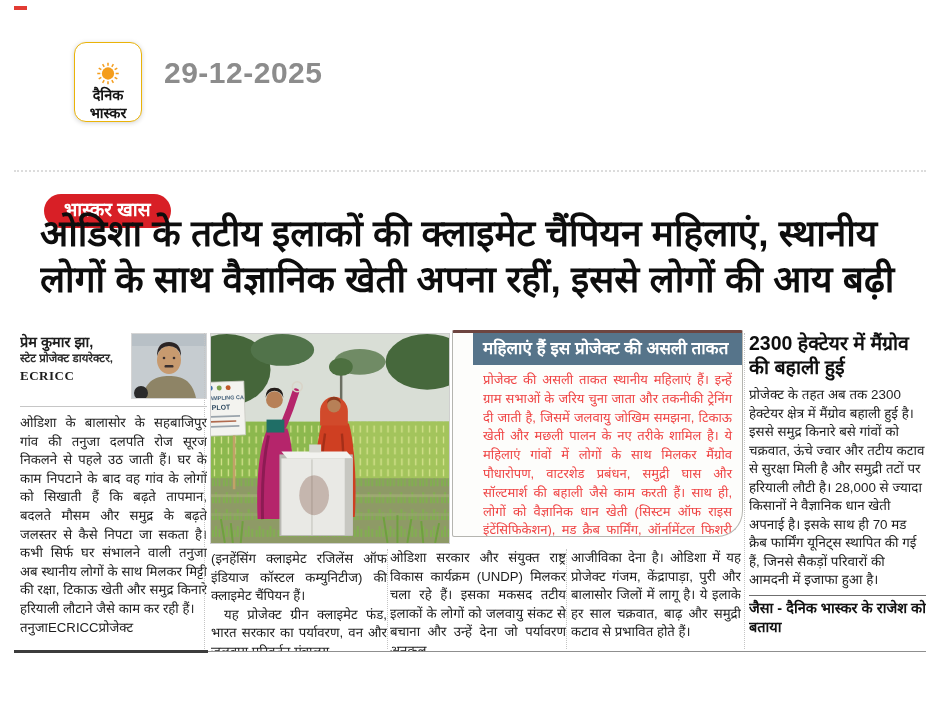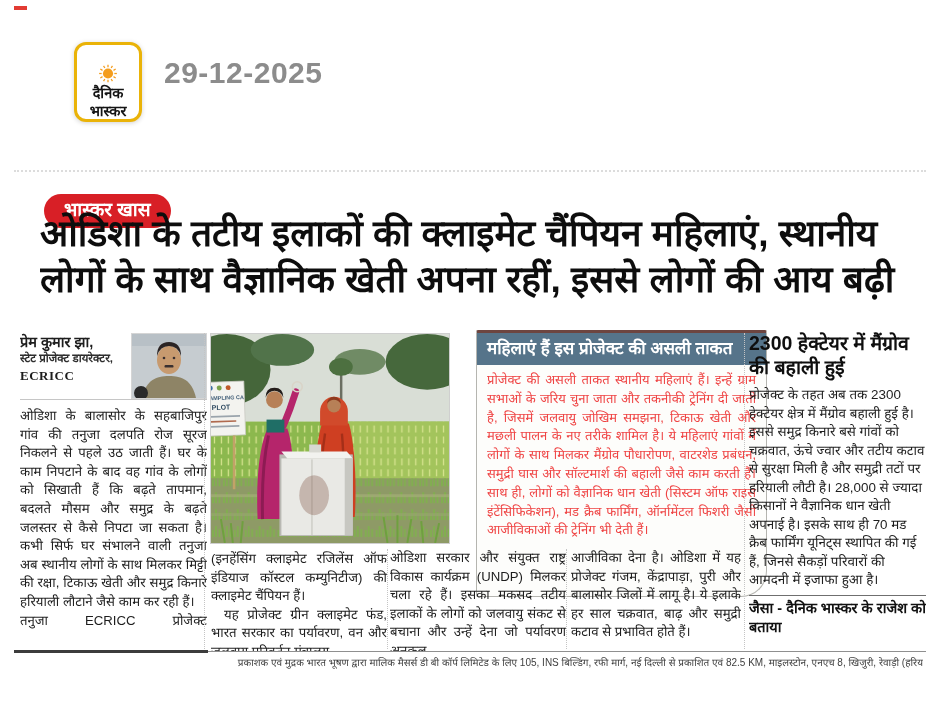--- a/index.html
+++ b/index.html
@@ -1,21 +1,21 @@
 <!DOCTYPE html>
 <html lang="hi"><head>
 <meta charset="utf-8">
 <style>
   html,body{margin:0;padding:0;background:#fff;}
   .page{position:relative;width:926px;height:714px;background:#ffffff;overflow:hidden;
         font-family:"Liberation Sans",sans-serif;color:#1d1d1d;}
 
   
   .logo-card{position:absolute;left:74px;top:42px;width:68px;height:80px;background:#fff;
-             border:3px solid #eab308;border-radius:12px;box-shadow:0 1px 5px rgba(0,0,0,.18);
+             border:1px solid #eab308;border-radius:12px;box-shadow:0 1px 5px rgba(0,0,0,.18);
              display:flex;flex-direction:column;align-items:center;justify-content:flex-start;padding-top:19px;box-sizing:border-box;}
   .logo-text{font-weight:800;font-size:14.5px;line-height:16px;color:#141414;text-align:center;margin-top:2px;}
   .masthead-row{position:absolute;left:164px;top:56px;display:flex;align-items:baseline;gap:24px;white-space:nowrap;}
   .city{font-size:35px;font-weight:800;color:#141414;}
   .date{font-size:30px;font-weight:700;color:#8c8c8c;letter-spacing:.5px;}
   .corner-mark{position:absolute;left:14px;top:6px;width:13px;height:4px;background:#e23b33;}
 
   .top-divider{position:absolute;left:14px;right:0;top:170px;border-top:2px dotted #dcdcdc;}
 
   
@@ -23,38 +23,38 @@
   .badge{background:#d81f26;color:#fff;font-size:19px;font-weight:700;padding:2px 20px 6px;border-radius:17px;}
   .kicker-text{font-size:23px;font-weight:700;color:#2a2a2a;}
   .headline{position:absolute;left:40px;top:211px;width:886px;font-weight:800;color:#0d0d0d;
             font-size:37px;line-height:46px;}
   .headline div{white-space:nowrap;overflow:hidden;}
 
   
   .para{font-size:13.2px;line-height:18.6px;text-align:justify;color:#1d1d1d;}
   .col1{position:absolute;left:20px;top:333px;width:187px;height:318px;overflow:hidden;}
   .author-block{display:flex;justify-content:space-between;align-items:flex-start;
-                border-bottom:1px solid #c6c6c6;}
+                border-bottom:1px solid #c6c6c6;padding-bottom:7px;}
   .author-name{font-size:14.5px;font-weight:800;line-height:18px;}
   .author-title{font-size:11.5px;line-height:15px;color:#2e2e2e;font-weight:600;}
   .author-org{font-size:13px;font-weight:700;font-family:"Liberation Serif",serif;letter-spacing:.5px;margin-top:2px;}
   .author-photo{width:74px;height:64px;border:1px solid #d5d5d5;flex:0 0 auto;}
   .col1 .para{margin-top:7px;}
-  .col1-tail{display:flex;justify-content:space-between;font-size:13.2px;line-height:18.6px;}
+  .col1-tail{display:flex;font-size:13.2px;line-height:18.6px;}
 
   .vsep{position:absolute;border-left:1px dotted #c4c4c4;}
 
   .photo-fig{position:absolute;left:210px;top:333px;width:240px;height:211px;border:1px solid #cfcfcf;
              box-sizing:border-box;overflow:hidden;background:#8cb84e;}
   .caption-col{position:absolute;left:211px;top:550px;width:176px;height:102px;overflow:hidden;}
   .caption-col .p2{text-indent:13px;}
 
-  .infobox{position:absolute;left:476px;top:330px;width:291px;height:267px;box-sizing:border-box;
+  .infobox{position:absolute;left:452px;top:330px;width:291px;height:207px;box-sizing:border-box;
            background:#fdfdfb;border:1px solid #b5b5b0;border-top:3px solid #6d4540;
-           border-radius:2px 2px 26px 2px;overflow:hidden;}
+           border-radius:2px 2px 26px 2px;overflow:hidden;padding-left:20px;}
   .infobox-title{background:#56748a;color:#ffffff;font-size:17px;font-weight:700;padding:3px 10px 6px;white-space:nowrap;overflow:hidden;}
   .infobox-body{padding:6px 10px;font-size:13px;line-height:18.8px;text-align:justify;color:#ef4444;}
 
   .col3{position:absolute;left:390px;top:549px;width:176px;height:103px;overflow:hidden;}
   .col4{position:absolute;left:571px;top:549px;width:170px;height:103px;overflow:hidden;}
 
   .col5{position:absolute;left:749px;top:331px;width:177px;height:322px;overflow:hidden;}
   .col5-heading{font-size:19.5px;line-height:24px;font-weight:800;color:#0f0f0f;margin-bottom:7px;}
   .col5-body{font-size:13.4px;line-height:18.5px;color:#1d1d1d;}
   .col5-rule{border-top:1.5px solid #6f6f6f;margin:5px 0 3px;}
@@ -237,15 +237,14 @@
 
   <div class="col5">
     <div class="col5-heading">2300 हेक्टेयर में मैंग्रोव की बहाली हुई</div>
     <div class="col5-body">प्रोजेक्ट के तहत अब तक 2300 हेक्टेयर क्षेत्र में मैंग्रोव बहाली हुई है। इससे समुद्र किनारे बसे गांवों को चक्रवात, ऊंचे ज्वार और तटीय कटाव से सुरक्षा मिली है और समुद्री तटों पर हरियाली लौटी है। 28,000 से ज्यादा किसानों ने वैज्ञानिक धान खेती अपनाई है। इसके साथ ही 70 मड क्रैब फार्मिंग यूनिट्स स्थापित की गई हैं, जिनसे सैकड़ों परिवारों की आमदनी में इजाफा हुआ है।</div>
     <div class="col5-rule"></div>
     <div class="col5-credit">जैसा - दैनिक भास्कर के राजेश को बताया</div>
   </div>
 
   <div class="footer-rule"></div>
   <div class="footer-rule-dark"></div>
-  <div class="footer-text">प्रकाशक एवं मुद्रक भारत भूषण द्वारा मालिक मैसर्स डी बी कॉर्प लिमिटेड के लिए 105, INS बिल्डिंग, रफी मार्ग, नई दिल्ली से प्रकाशित एवं 82.5 KM, माइलस्टोन, एनएच 8, खिजुरी, रेवाड़ी (हरिय</div>
 
 </div>
 
 </body></html>

